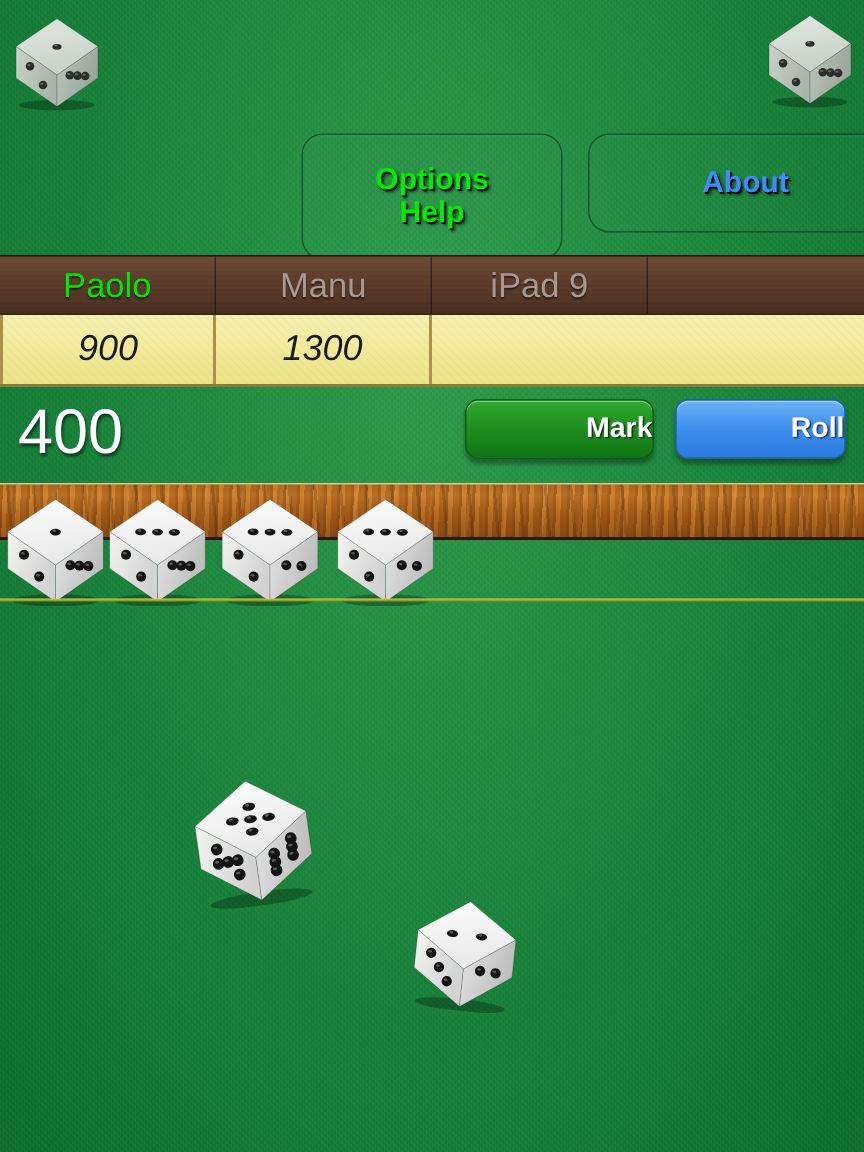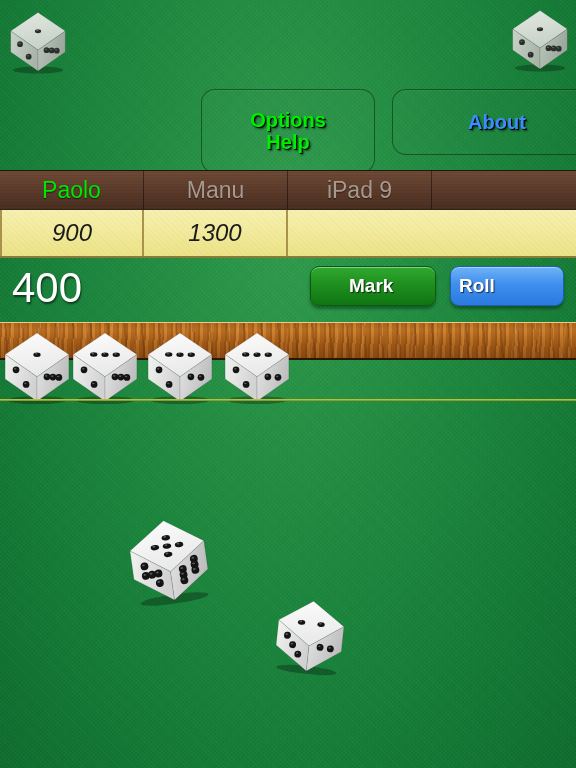--- a/index.html
+++ b/index.html
@@ -96,21 +96,21 @@
   
   #turn-bar { position:absolute; left:0; top:256px; width:576px; height:63px; }
   #turn-score {
     position:absolute; left:12px; top:8px;
     font-size:42px; color:#ffffff;
     text-shadow:1px 2px 2px rgba(0,0,0,.55);
   }
   .abtn {
     position:absolute; top:10px; height:40px;
     border-radius:9px;
-    display:flex; align-items:center; justify-content:flex-start;
+    display:flex; align-items:center; justify-content:flex-end;
     font-size:19px; font-weight:bold; color:#ffffff;
     text-shadow:1px 1px 1px rgba(0,0,0,.65);
     cursor:pointer;
     box-shadow: 0 3px 3px rgba(0,0,0,.35), inset 0 1px 0 rgba(255,255,255,.42);
   }
   #btn-mark { left:310px; width:126px;
     background:linear-gradient(180deg,#2faa2f 0%,#1f8f1f 45%,#0f7512 100%);
     border:1px solid #0b5c0d;
     padding-left:38px;
   }

